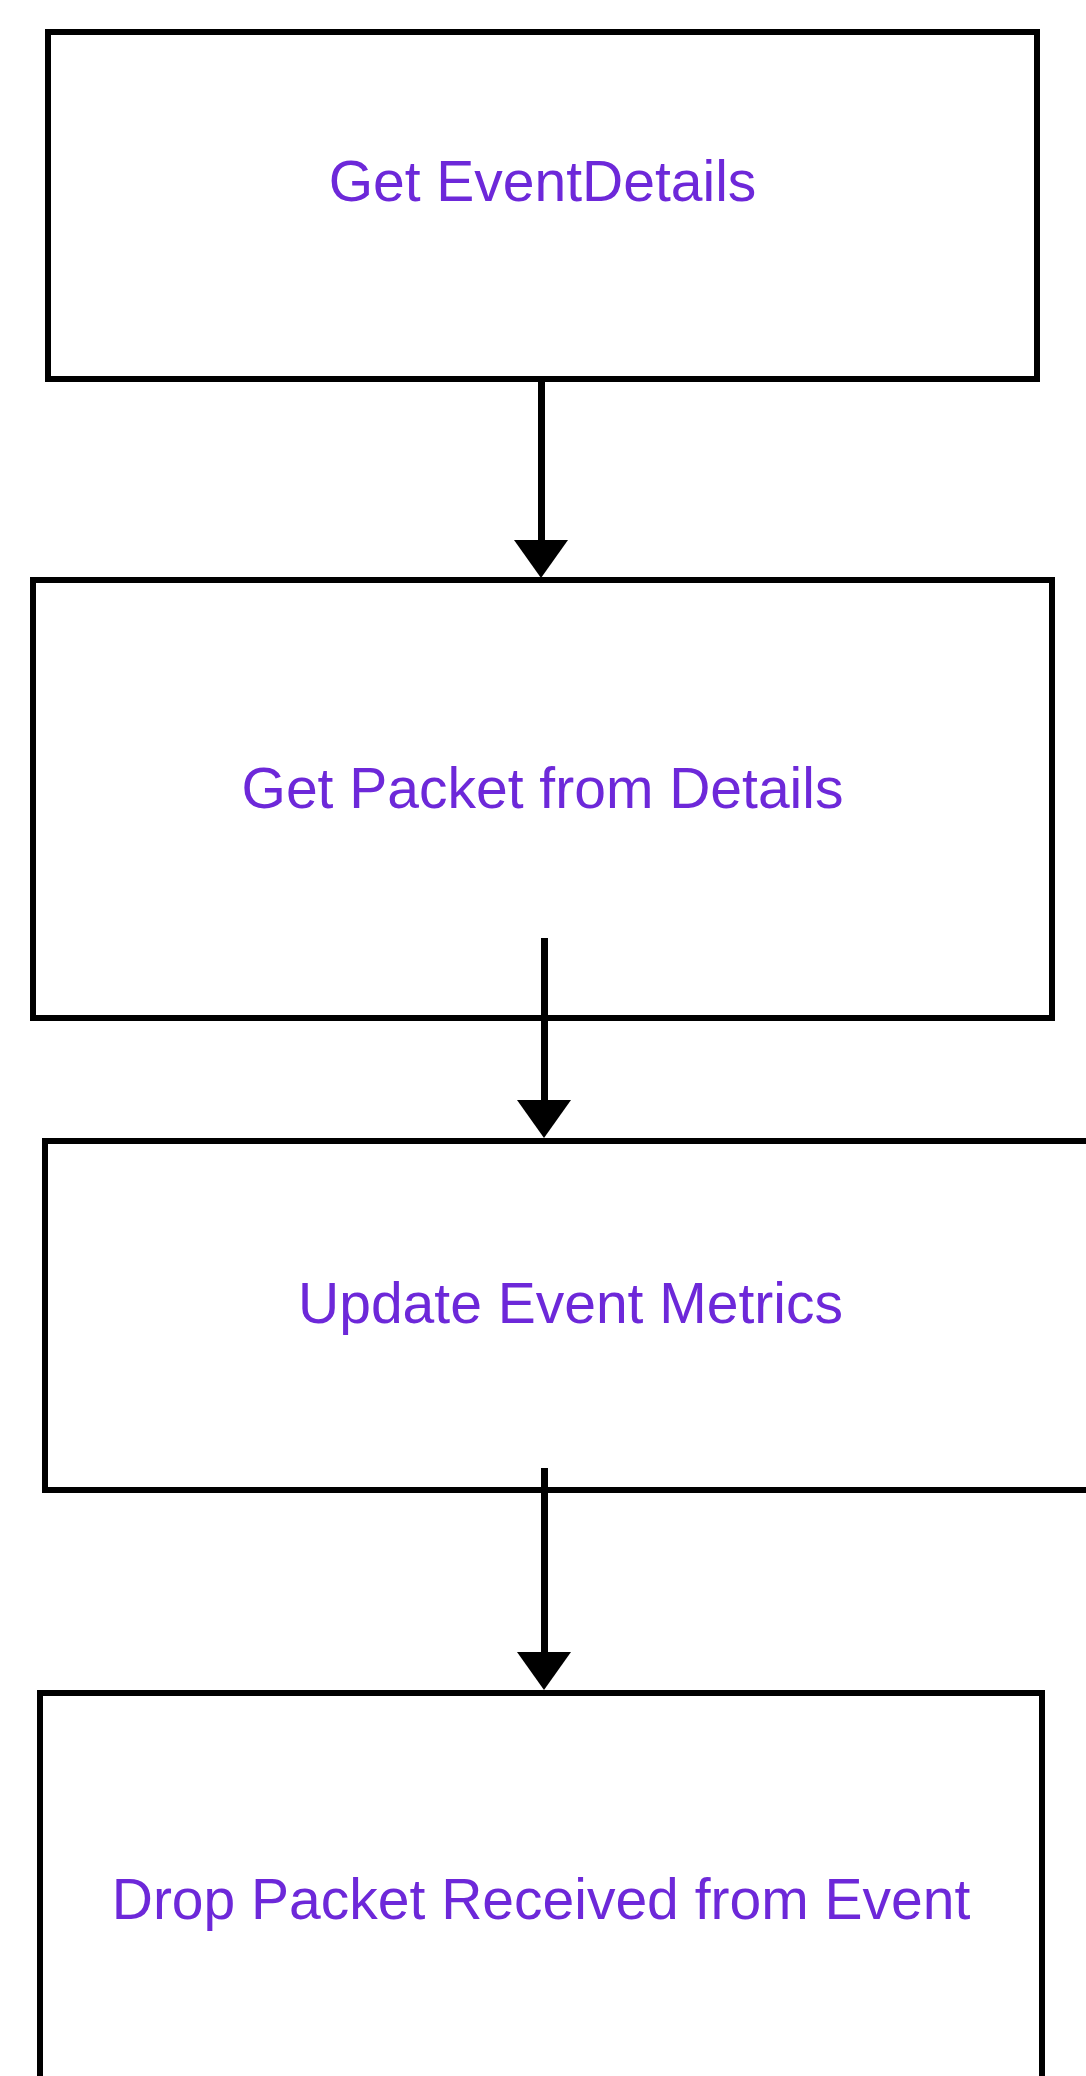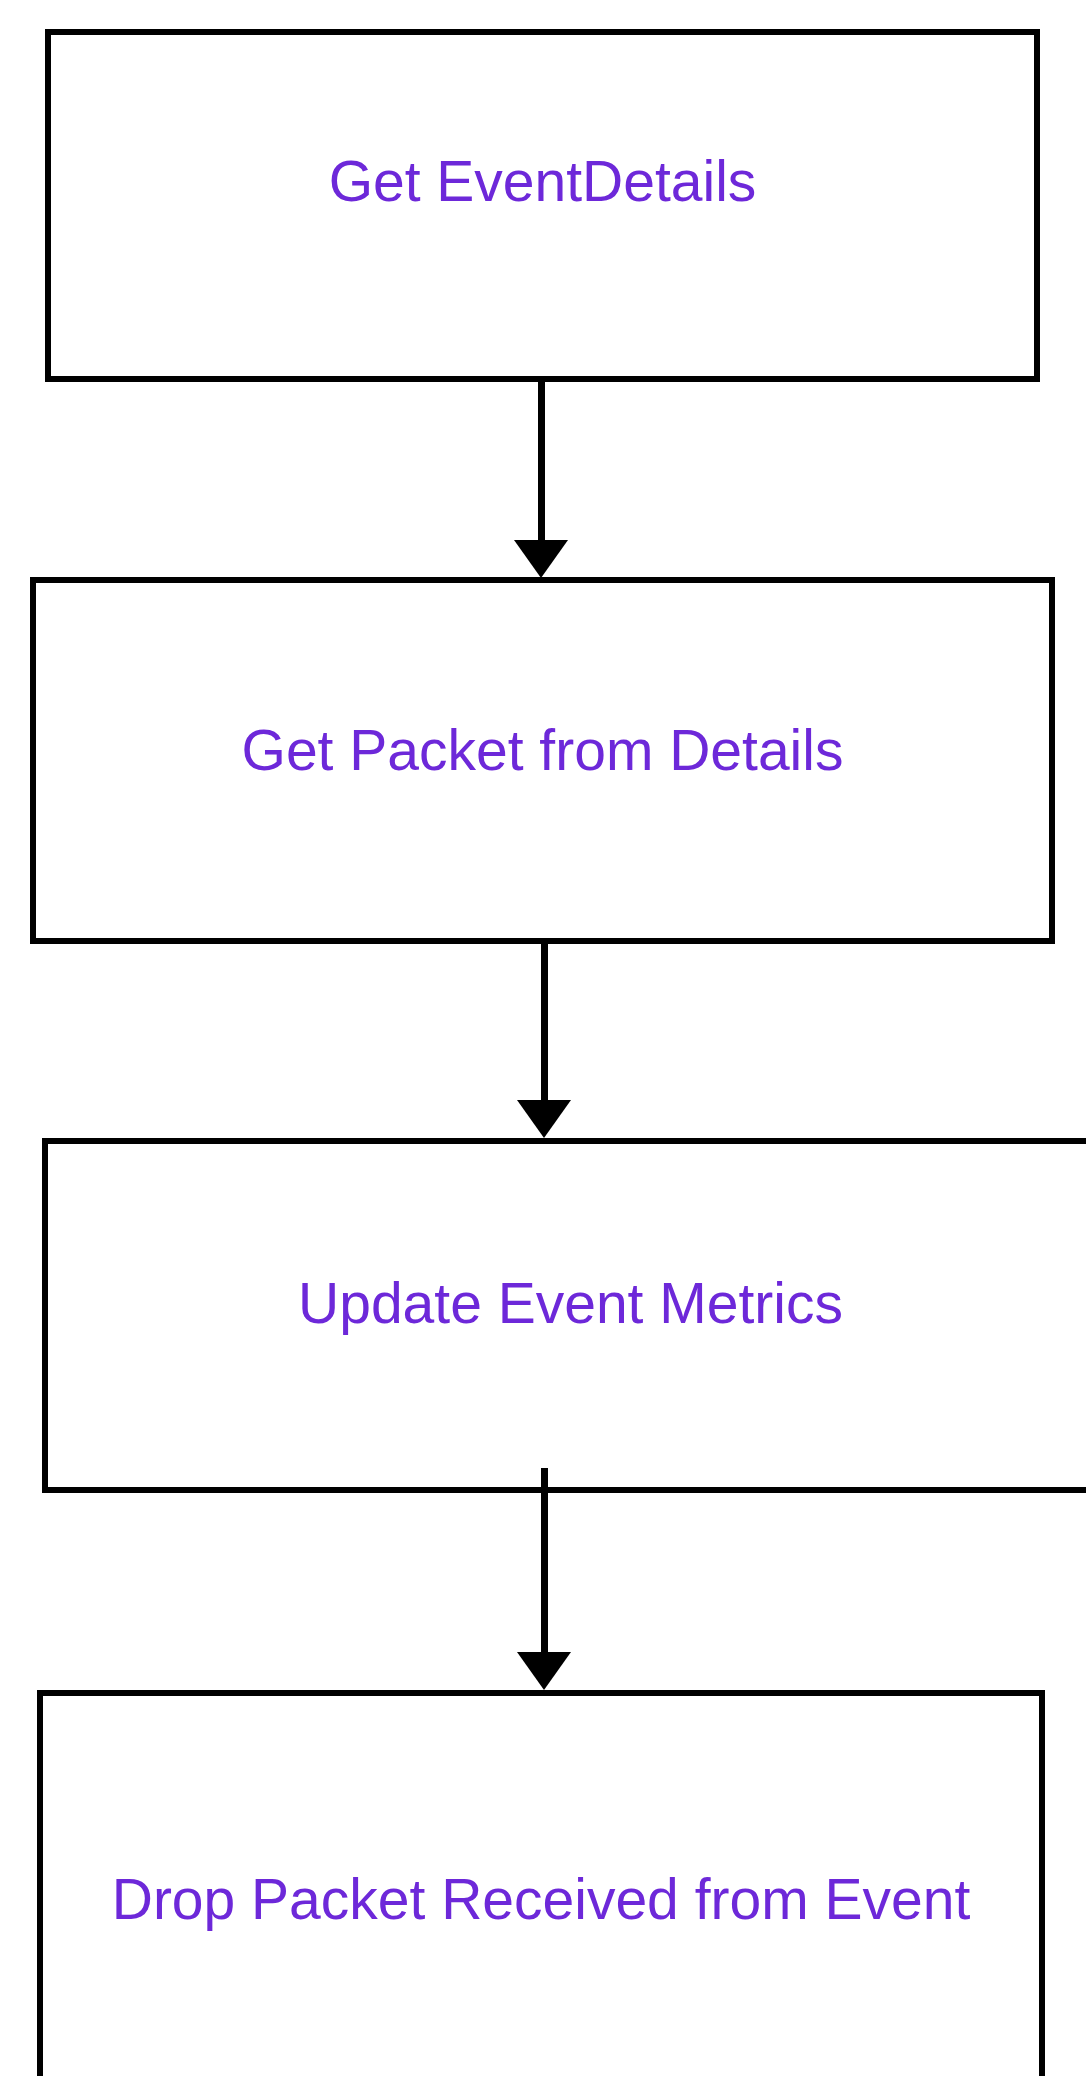--- a/index.html
+++ b/index.html
@@ -22,21 +22,21 @@
     border: 6px solid #000000;
     background: #ffffff;
     display: flex;
     align-items: center;
     justify-content: center;
     text-align: center;
     font-size: 57px;
     line-height: 1.12;
   }
   .node-1 { left: 45px; top: 29px;   width: 995px;  height: 353px; }
-  .node-2 { left: 30px; top: 577px;  width: 1025px; height: 367px; }
+  .node-2 { left: 30px; top: 577px;  width: 1025px; height: 444px; }
   .node-3 { left: 42px; top: 1138px; width: 1057px; height: 355px; text-align: right; }
   .node-4 { left: 37px; top: 1690px; width: 1008px; height: 444px; padding: 0 40px; }
 
   .node-1 .node-label { transform: translateY(-24px); }
   .node-2 .node-label { transform: translateY(-10px); }
   .node-3 .node-label { transform: translateY(-12px); }
   .node-4 .node-label { transform: translateY(-12px); }
 
   .arrow-line {
     position: absolute;

